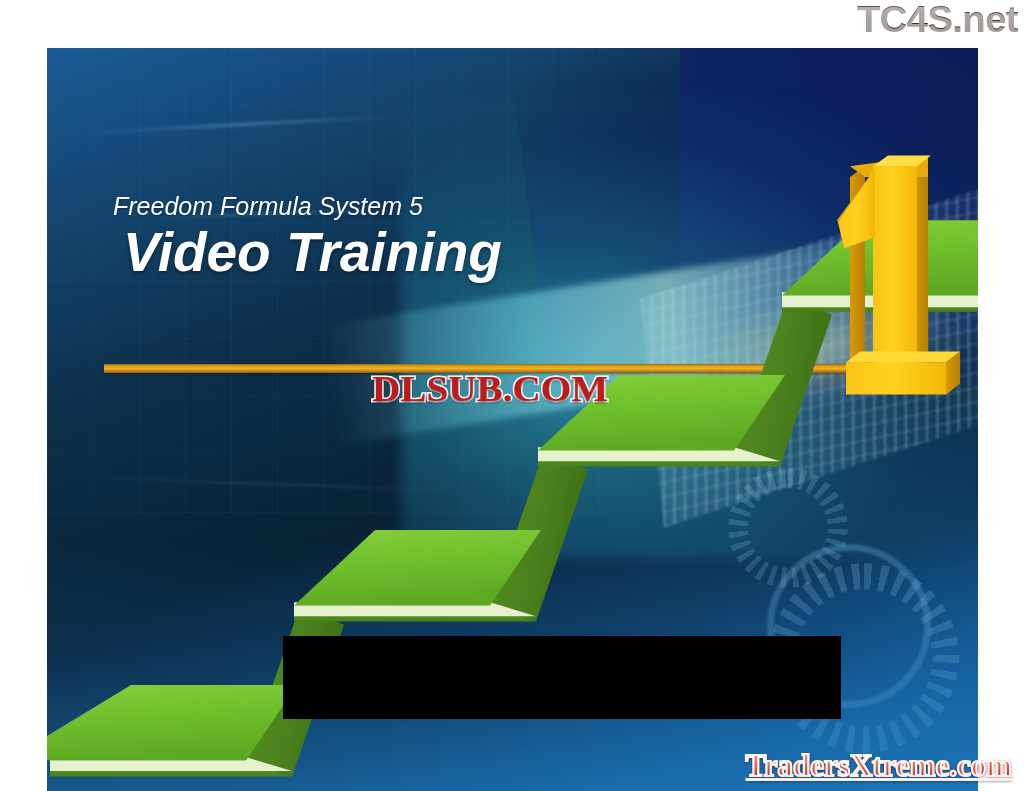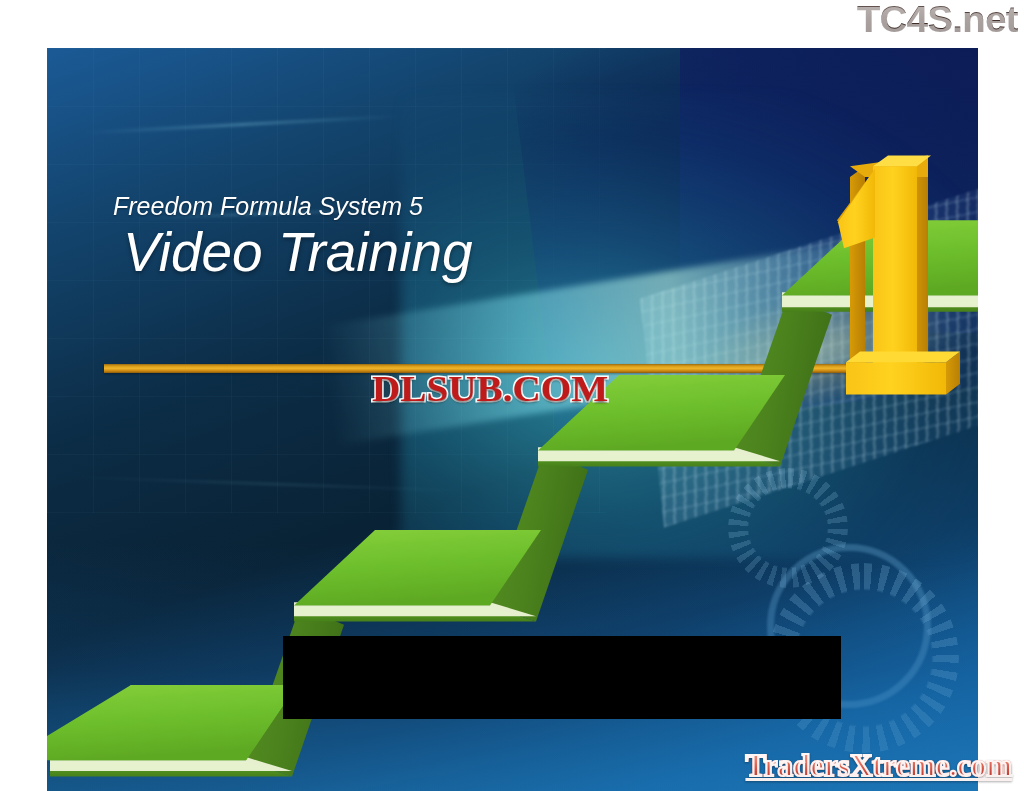--- a/index.html
+++ b/index.html
@@ -194,21 +194,21 @@
     font-style: italic;
     font-size: 25px;
     color: #ffffff;
     line-height: 1.1;
     white-space: nowrap;
     text-shadow: 0 1px 2px rgba(0,0,0,0.35);
   }
   #main-title {
     font-family: "Liberation Sans", sans-serif;
     font-style: italic;
-    font-weight: normal;
+    font-weight: bold;
     font-size: 55px;
     color: #ffffff;
     line-height: 1.08;
     margin-top: 2px;
     margin-left: 10px;
     white-space: nowrap;
     text-shadow: 0 2px 4px rgba(0,0,0,0.38);
   }
 
   #divider {

